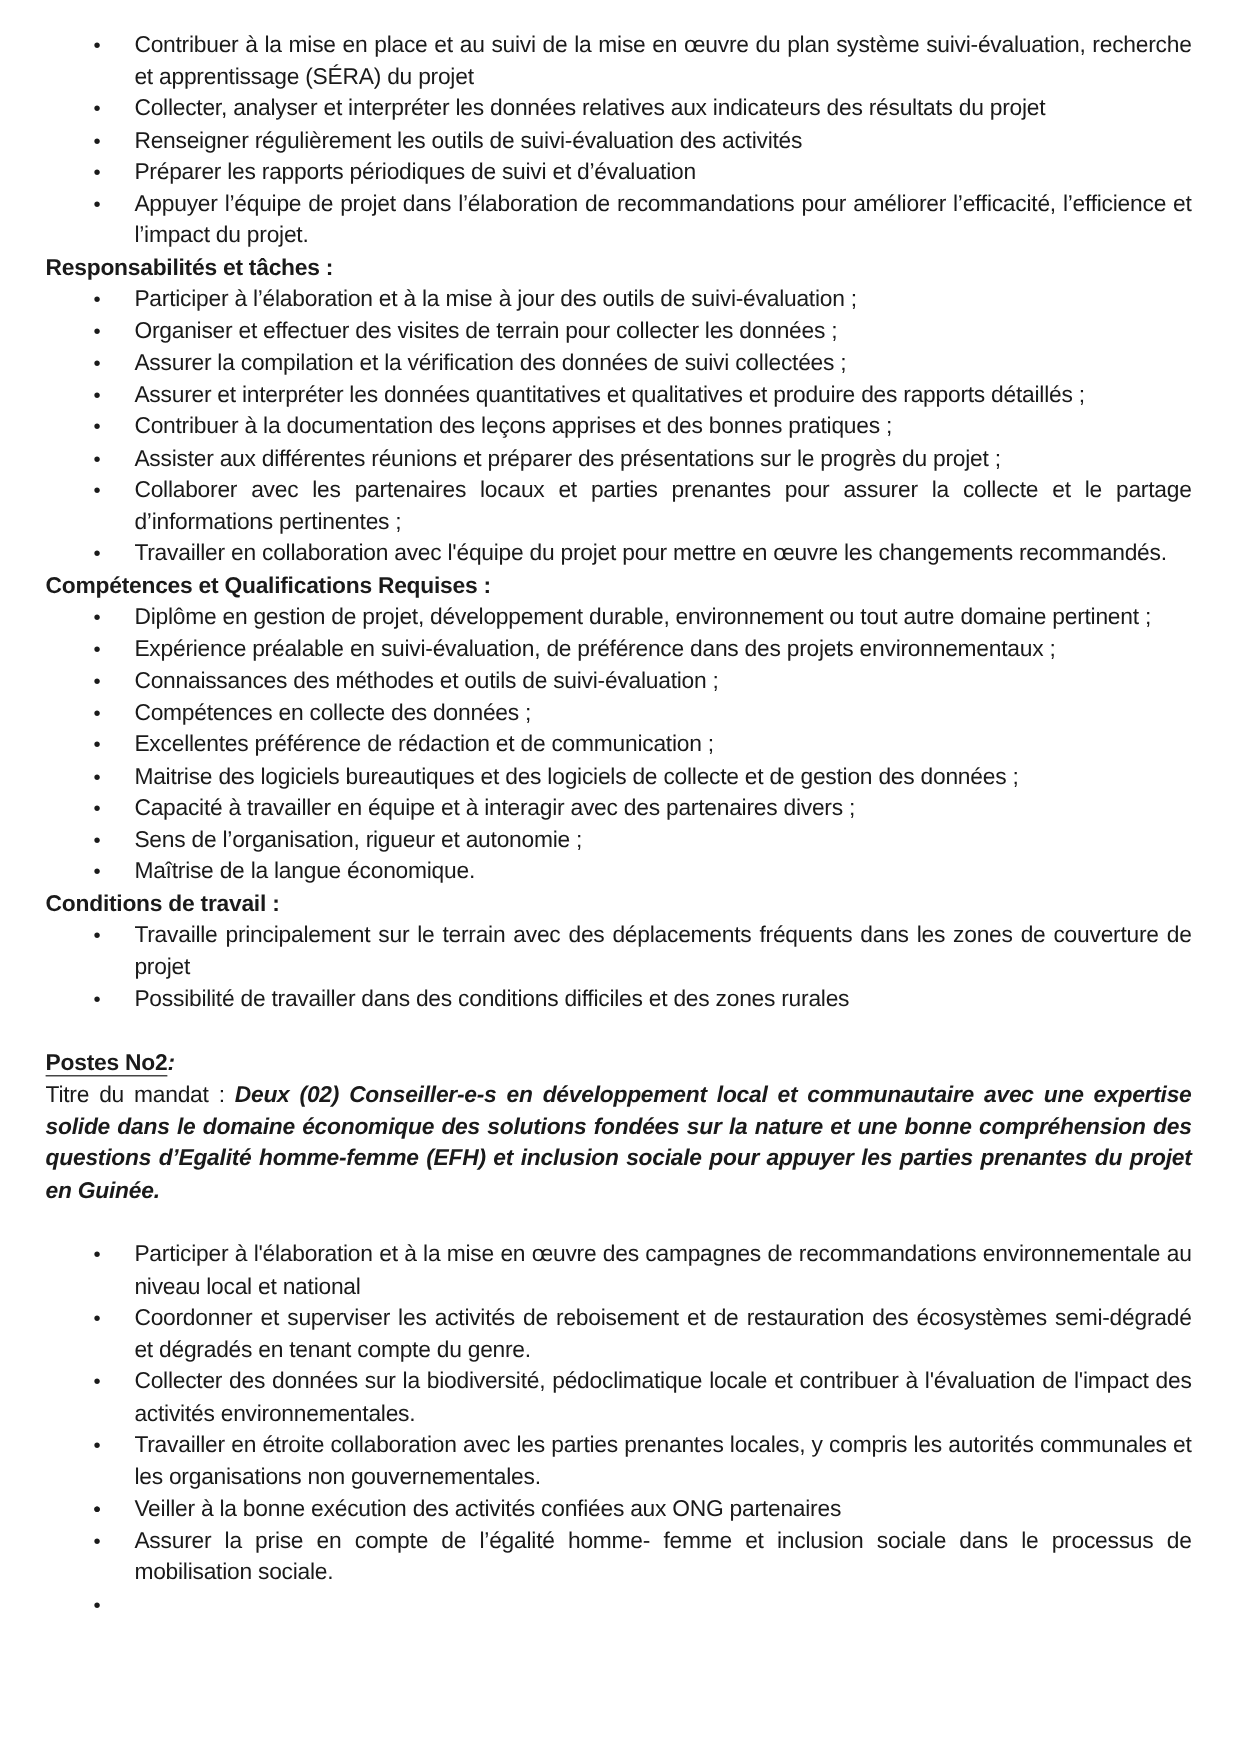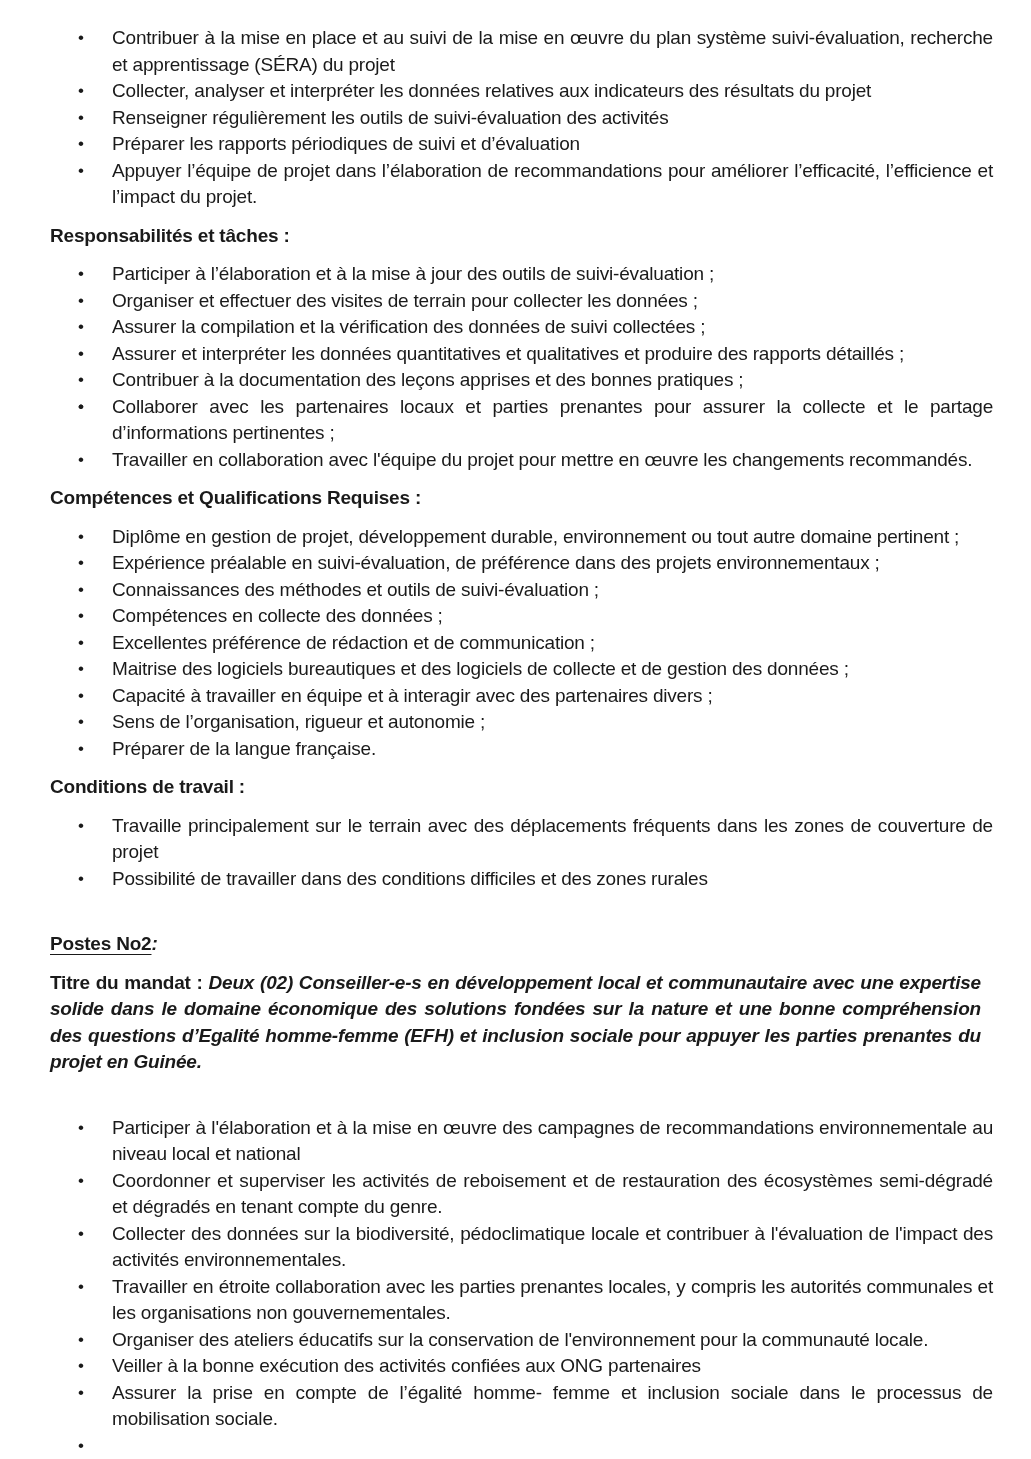--- a/index.html
+++ b/index.html
@@ -16,21 +16,21 @@
     line-height: 26.5px;
     letter-spacing: -0.2px;
     color: #1a1a1a;
   }
   .page {
     box-sizing: border-box;
     width: 1031px;
     height: 1459px;
     padding: 25px 38px 0 38px;
   }
-  p { margin: 12px; }
+  p { margin: 0; }
   .heading {
     font-weight: 700;
     text-align: left;
   }
   ul.bullets {
     margin: 0;
     padding: 0;
     list-style: none;
   }
   ul.bullets li {
@@ -38,21 +38,21 @@
     padding-left: 74px;
     text-align: justify;
   }
   ul.bullets .marker {
     position: absolute;
     left: 40px;
     top: 0;
     font-size: 17px;
   }
   .rich.justify { text-align: justify; }
-  .st-bold { font-weight: 700; }
+  .st-bold { font-weight: 400; }
   .st-bold-italic { font-weight: 700; font-style: italic; }
   .st-bold-italic-underline {
     font-weight: 700;
     text-decoration: underline;
     text-underline-offset: 4px;
   }
   .spacer { height: 27px; }
 </style>
 </head>
 <body>
@@ -66,49 +66,49 @@
         <li><span class="marker">•</span><span class="li-text">Préparer les rapports périodiques de suivi et d’évaluation</span></li>
         <li><span class="marker">•</span><span class="li-text">Appuyer l’équipe de projet dans l’élaboration de recommandations pour améliorer l’efficacité, l’efficience et l’impact du projet.</span></li>
       </ul>
       <p class="heading">Responsabilités et tâches :</p>
       <ul class="bullets">
         <li><span class="marker">•</span><span class="li-text">Participer à l’élaboration et à la mise à jour des outils de suivi-évaluation ;</span></li>
         <li><span class="marker">•</span><span class="li-text">Organiser et effectuer des visites de terrain pour collecter les données ;</span></li>
         <li><span class="marker">•</span><span class="li-text">Assurer la compilation et la vérification des données de suivi collectées ;</span></li>
         <li><span class="marker">•</span><span class="li-text">Assurer et interpréter les données quantitatives et qualitatives et produire des rapports détaillés ;</span></li>
         <li><span class="marker">•</span><span class="li-text">Contribuer à la documentation des leçons apprises et des bonnes pratiques ;</span></li>
-        <li><span class="marker">•</span></li>
+        <li><span class="marker">•</span><span class="li-text">Assister aux différentes réunions et préparer des présentations sur le progrès du projet ;</span></li>
         <li><span class="marker">•</span><span class="li-text">Collaborer avec les partenaires locaux et parties prenantes pour assurer la collecte et le partage d’informations pertinentes ;</span></li>
         <li><span class="marker">•</span><span class="li-text">Travailler en collaboration avec l'équipe du projet pour mettre en œuvre les changements recommandés.</span></li>
       </ul>
       <p class="heading">Compétences et Qualifications Requises :</p>
       <ul class="bullets">
         <li><span class="marker">•</span><span class="li-text">Diplôme en gestion de projet, développement durable, environnement ou tout autre domaine pertinent ;</span></li>
         <li><span class="marker">•</span><span class="li-text">Expérience préalable en suivi-évaluation, de préférence dans des projets environnementaux ;</span></li>
         <li><span class="marker">•</span><span class="li-text">Connaissances des méthodes et outils de suivi-évaluation ;</span></li>
         <li><span class="marker">•</span><span class="li-text">Compétences en collecte des données ;</span></li>
         <li><span class="marker">•</span><span class="li-text">Excellentes préférence de rédaction et de communication ;</span></li>
         <li><span class="marker">•</span><span class="li-text">Maitrise des logiciels bureautiques et des logiciels de collecte et de gestion des données ;</span></li>
         <li><span class="marker">•</span><span class="li-text">Capacité à travailler en équipe et à interagir avec des partenaires divers ;</span></li>
         <li><span class="marker">•</span><span class="li-text">Sens de l’organisation, rigueur et autonomie ;</span></li>
-        <li><span class="marker">•</span><span class="li-text">Préparer de la langue française.</span></li>
+        <li><span class="marker">•</span><span class="li-text">Maîtrise de la langue économique.</span></li>
       </ul>
       <p class="heading">Conditions de travail :</p>
       <ul class="bullets">
         <li><span class="marker">•</span><span class="li-text">Travaille principalement sur le terrain avec des déplacements fréquents dans les zones de couverture de projet</span></li>
         <li><span class="marker">•</span><span class="li-text">Possibilité de travailler dans des conditions difficiles et des zones rurales</span></li>
       </ul>
       <div class="spacer"></div>
       <p class="rich"><span class="st-bold-italic-underline">Postes No2</span><span class="st-bold-italic">:</span></p>
       <p class="rich justify"><span class="st-bold">Titre du mandat</span><span class="st-bold"> : </span><span class="st-bold-italic">Deux (02) Conseiller-e-s en développement local et communautaire avec une expertise solide dans le domaine économique des solutions fondées sur la nature et une bonne compréhension des questions d’Egalité homme-femme (EFH) et inclusion sociale pour appuyer les parties prenantes du projet en Guinée.</span></p>
       <div class="spacer"></div>
       <ul class="bullets">
         <li><span class="marker">•</span><span class="li-text">Participer à l'élaboration et à la mise en œuvre des campagnes de recommandations environnementale au niveau local et national</span></li>
         <li><span class="marker">•</span><span class="li-text">Coordonner et superviser les activités de reboisement et de restauration des écosystèmes semi-dégradé et dégradés en tenant compte du genre.</span></li>
         <li><span class="marker">•</span><span class="li-text">Collecter des données sur la biodiversité, pédoclimatique locale et contribuer à l'évaluation de l'impact des activités environnementales.</span></li>
         <li><span class="marker">•</span><span class="li-text">Travailler en étroite collaboration avec les parties prenantes locales, y compris les autorités communales et les organisations non gouvernementales.</span></li>
-        <li><span class="marker">•</span><span class="li-text">Organiser des ateliers éducatifs sur la conservation de l'environnement pour la communauté locale.</span></li>
+        <li><span class="marker">•</span></li>
         <li><span class="marker">•</span><span class="li-text">Veiller à la bonne exécution des activités confiées aux ONG partenaires</span></li>
         <li><span class="marker">•</span><span class="li-text">Assurer la prise en compte de l’égalité homme- femme et inclusion sociale dans le processus de mobilisation sociale.</span></li>
         <li><span class="marker">•</span></li>
       </ul>
     </div>
 </main>
 
 </body></html>

